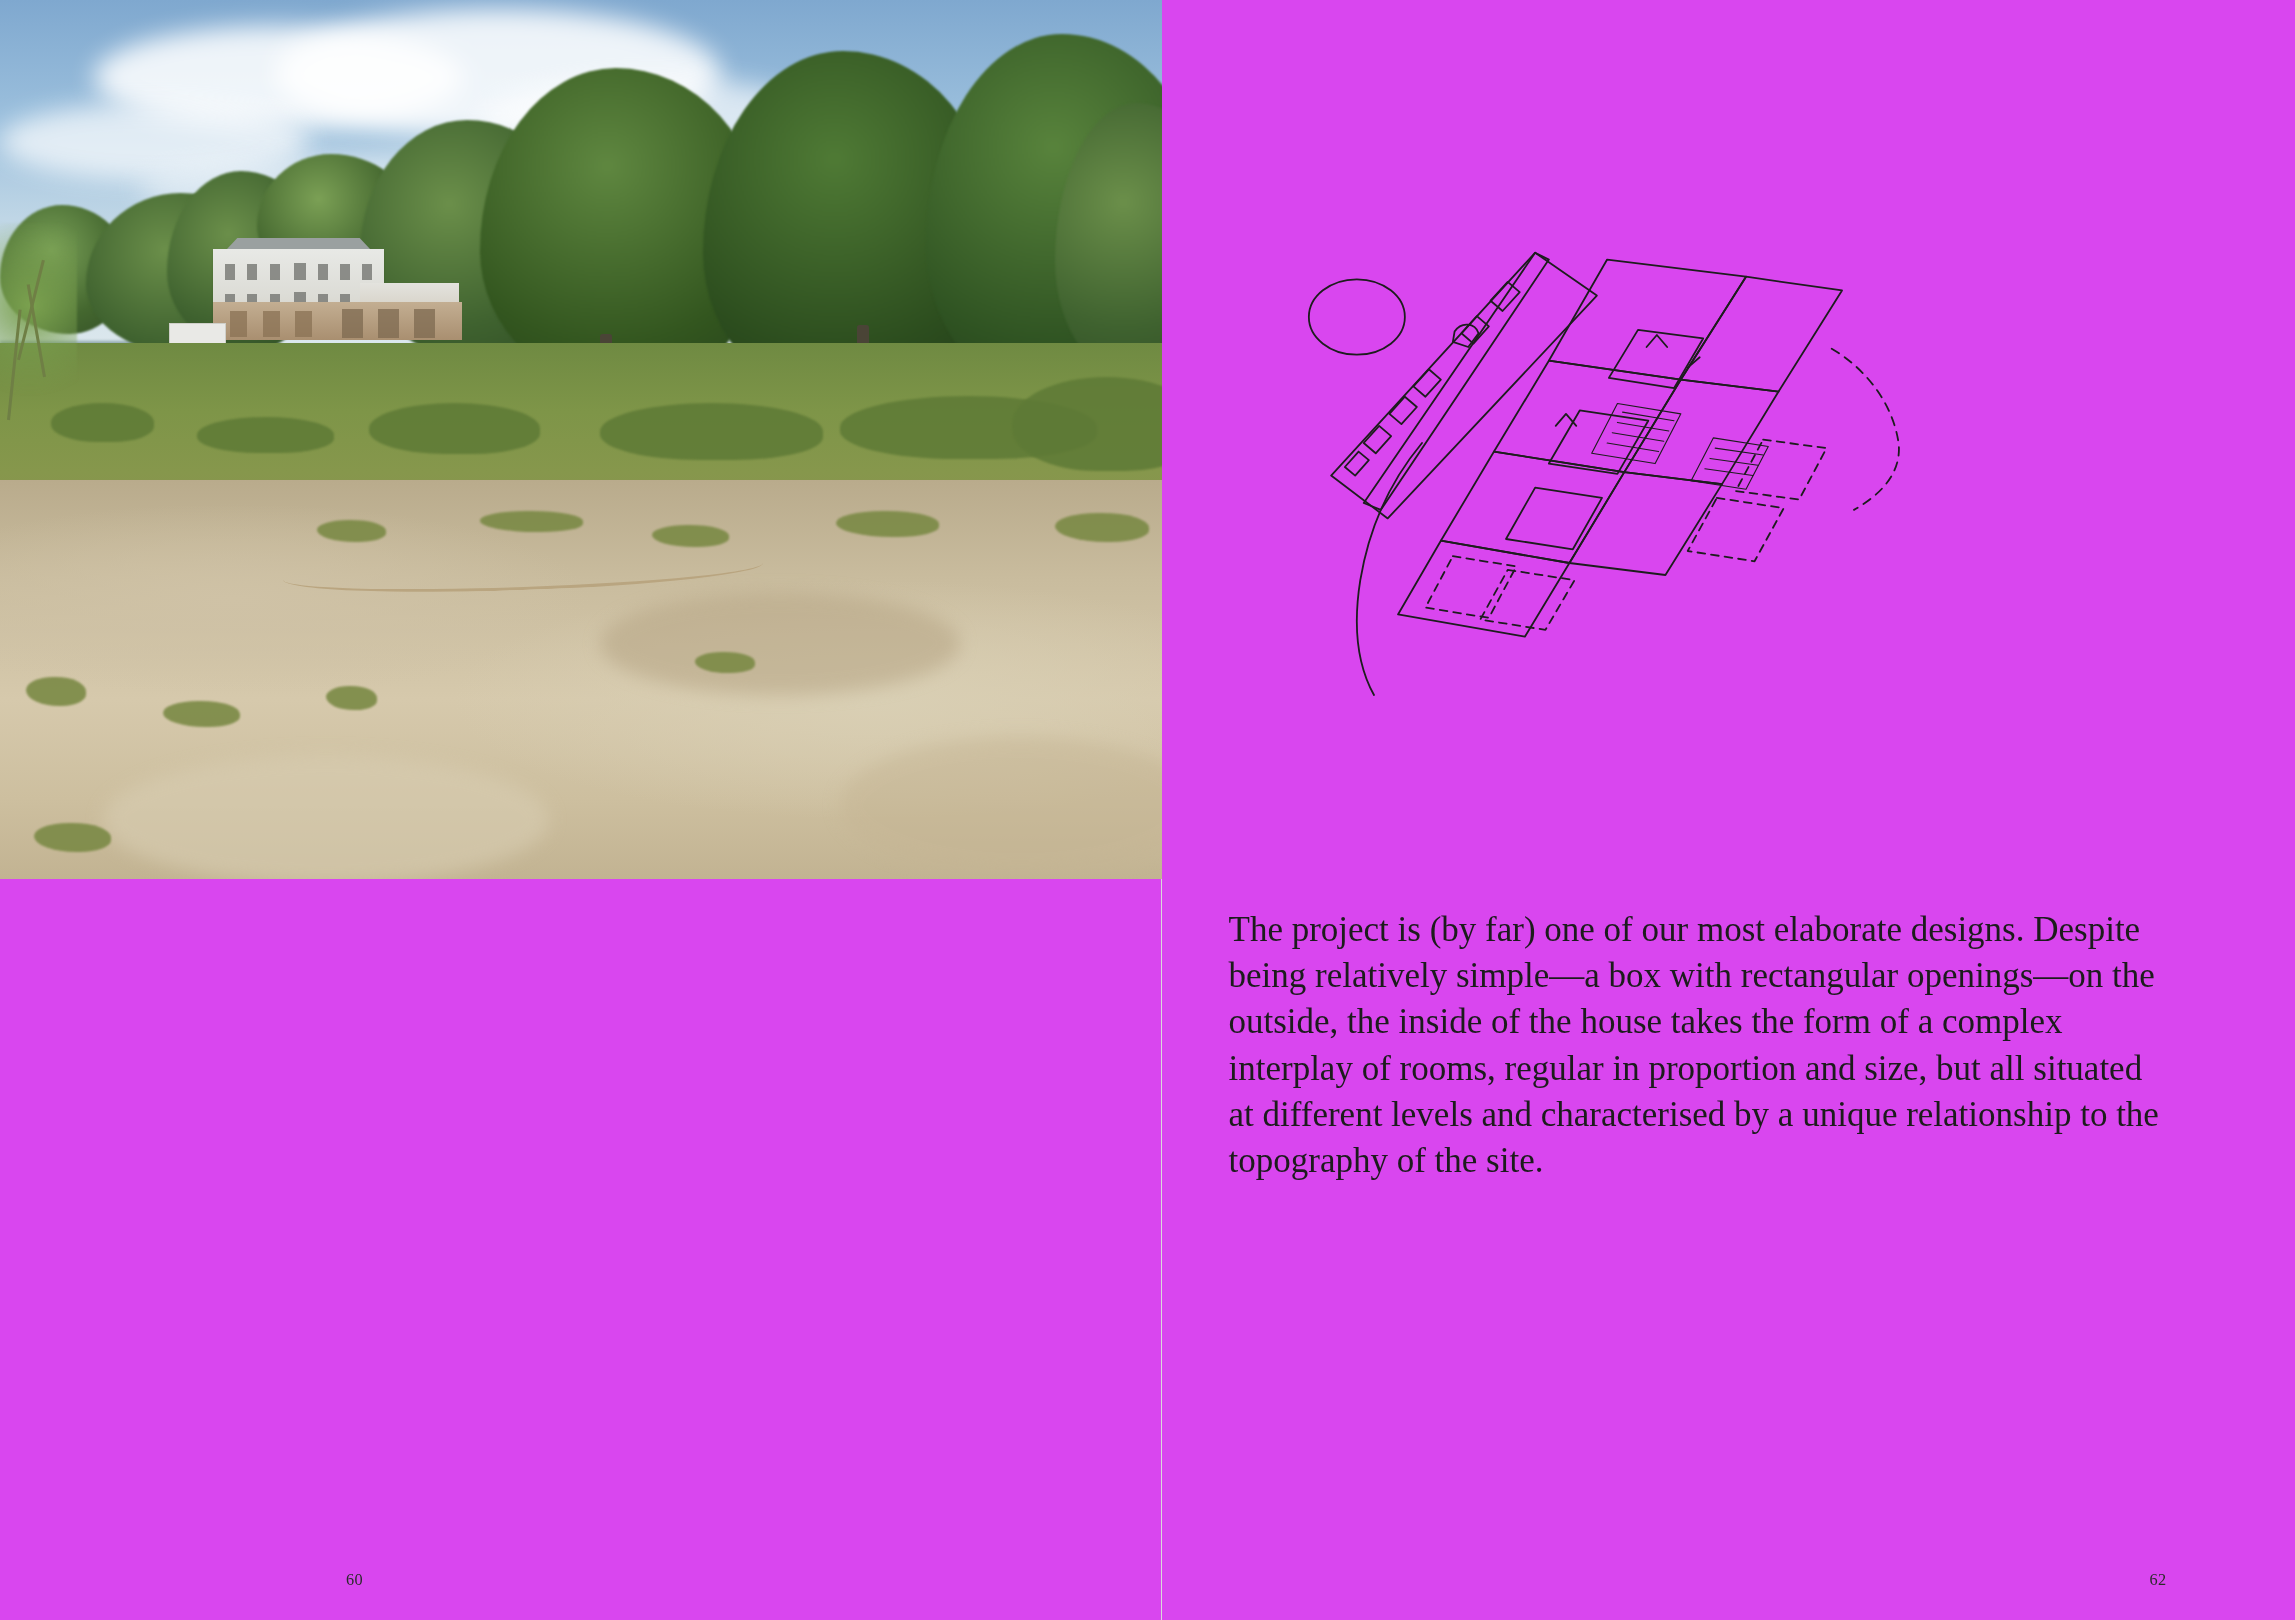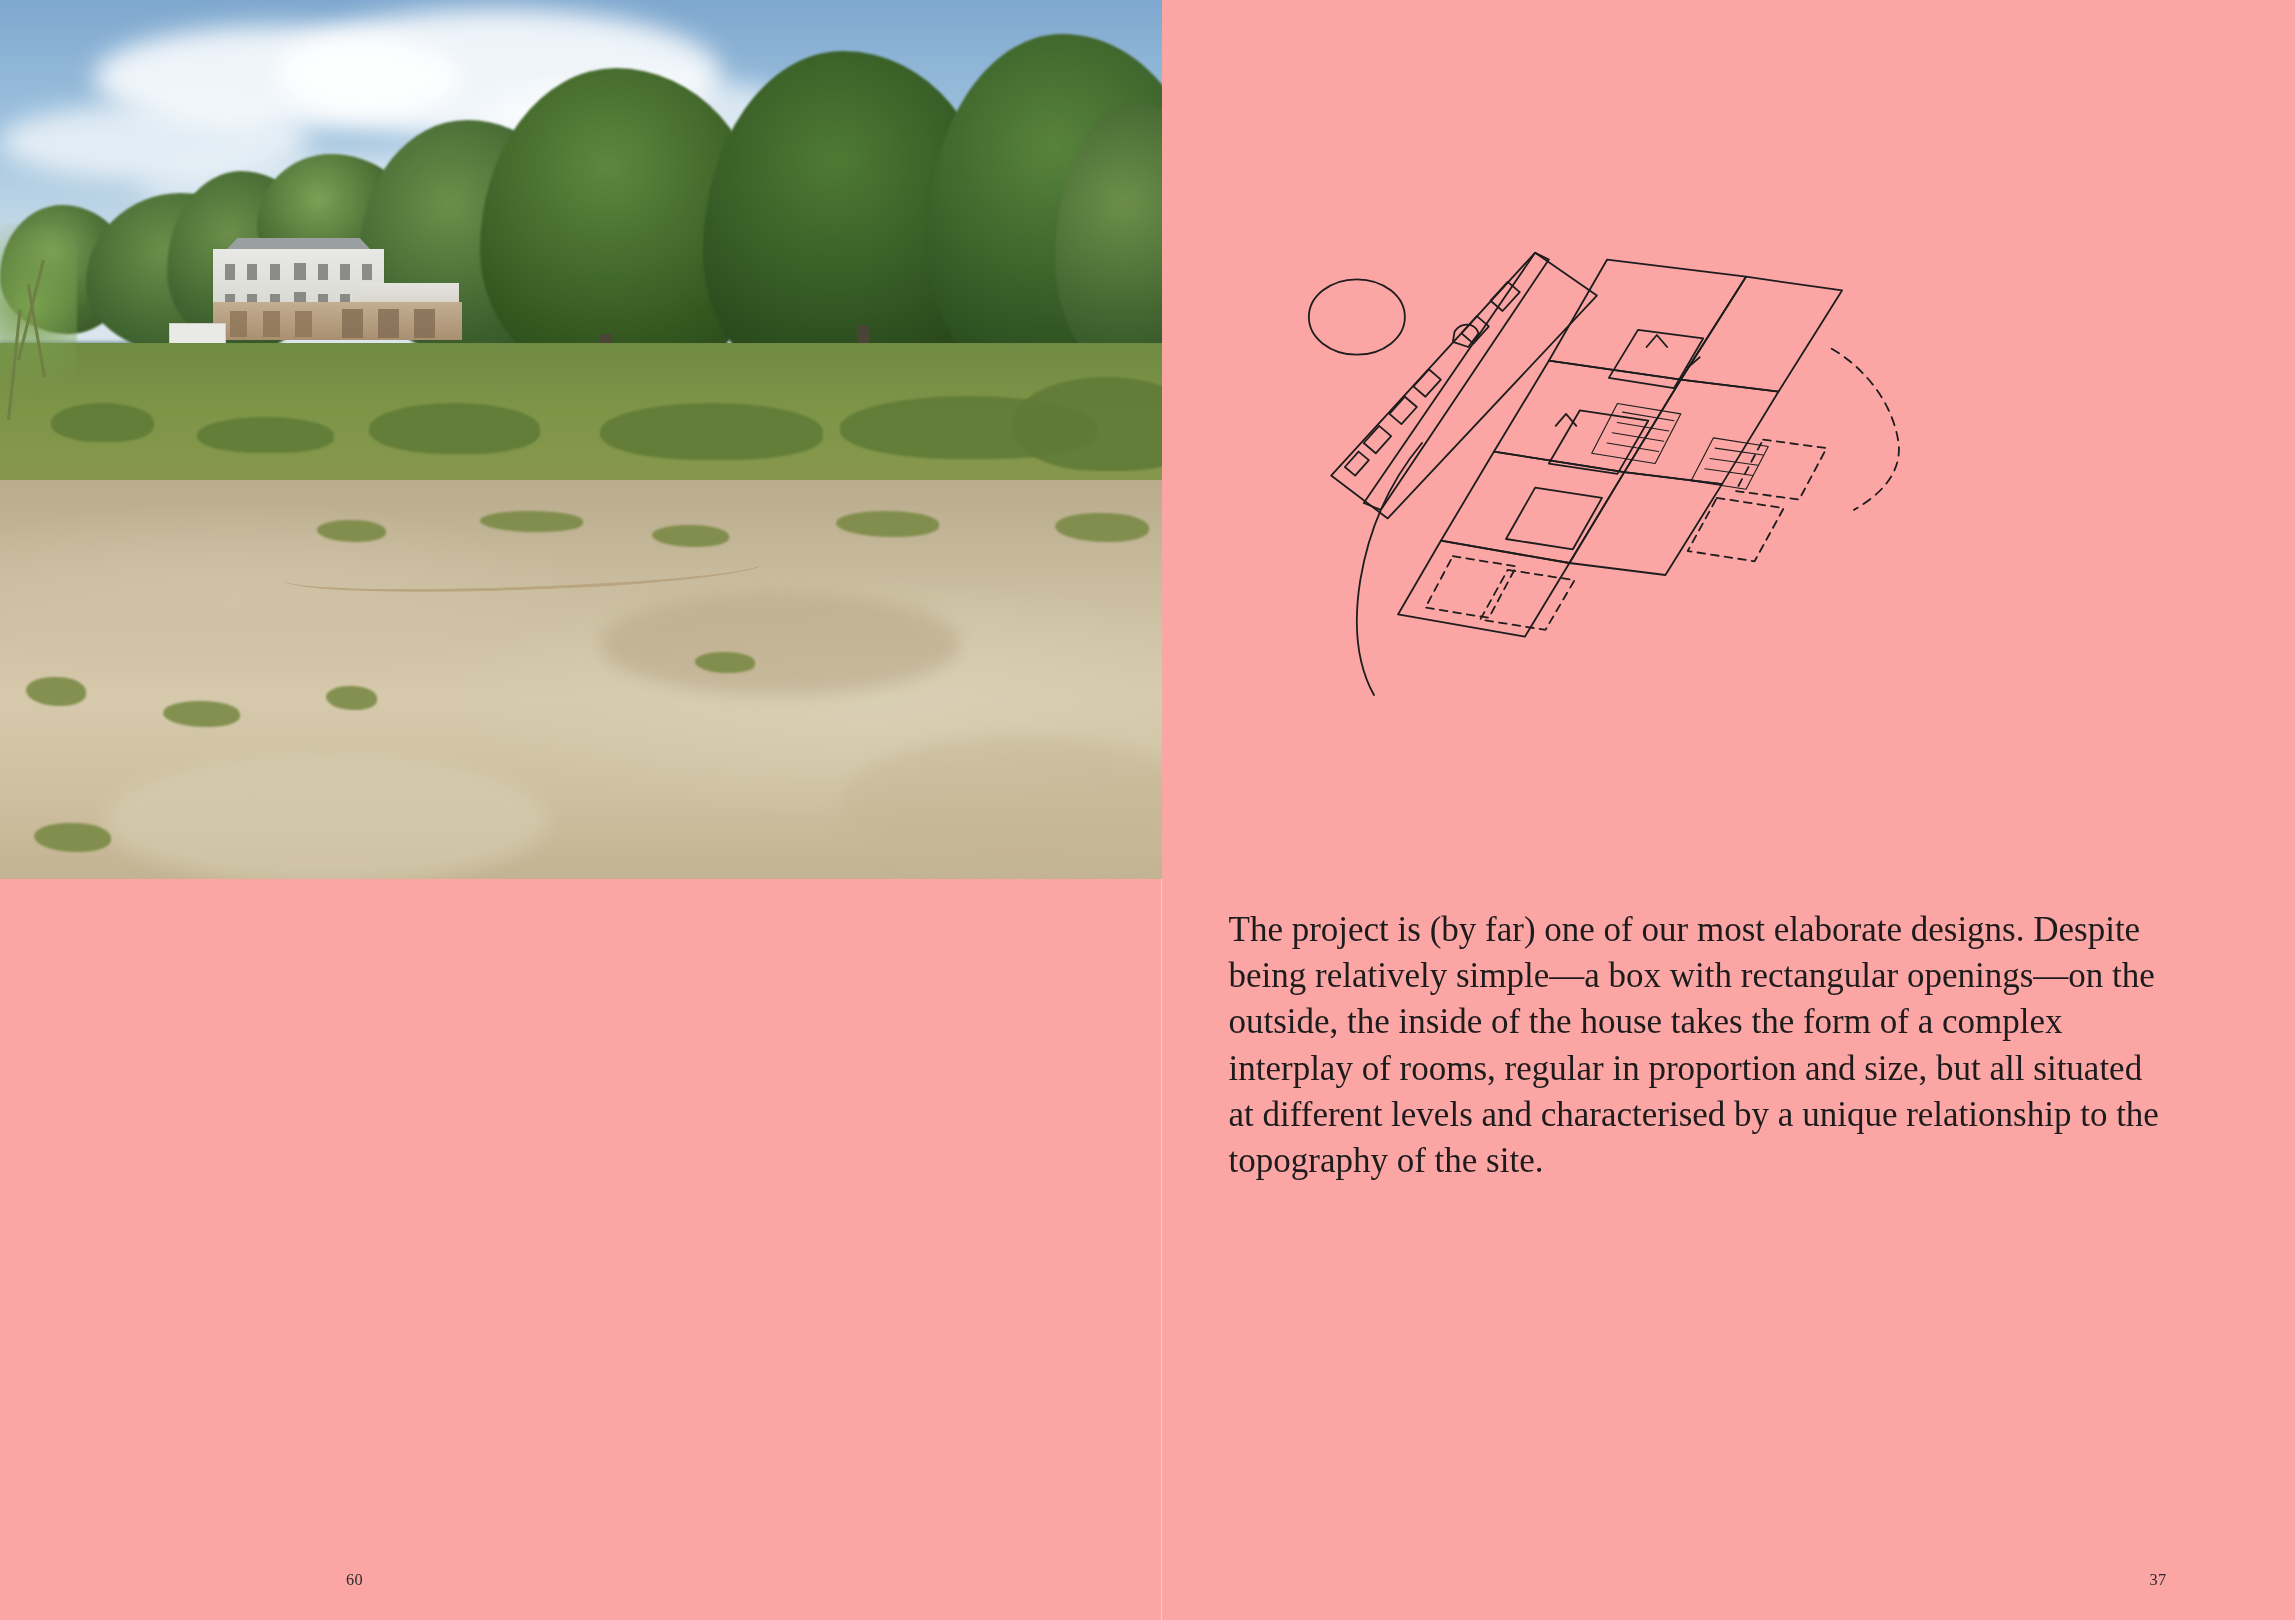--- a/index.html
+++ b/index.html
@@ -16,21 +16,21 @@
   }
   .spread {
     position: absolute;
     inset: 0;
     display: flex;
   }
   .page {
     position: relative;
     height: 100%;
     box-sizing: border-box;
-    background: #fca5a5;
+    background: #d946ef;
   }
   .page-left {
     width: 1162px;
     border-right: 0.9px solid #d9d9d9;
   }
   .page-right {
     width: 1134px;
   }
 
   
@@ -402,17 +402,17 @@
         <path d="M 168 252 C 128 300 106 352 96 412 C 88 462 92 510 112 546"></path>
 
         <path d="M 430 140 L 442 126 L 454 140"></path>
         <path d="M 324 232 L 336 218 L 348 232"></path>
         <path d="M 478 164 L 492 152"></path>
       </svg>
     </div>
 
     <div class="body-text">The project is (by far) one of our most elaborate designs. Despite being relatively simple—a box with rectangular openings—on the outside, the inside of the house takes the form of a complex interplay of rooms, regular in proportion and size, but all situated at different levels and characterised by a unique relationship to the topography of the site.</div>
 
-    <div class="folio folio-right">37</div>
+    <div class="folio folio-right">62</div>
   </div>
 
 </div>
 
 
 </body></html>

